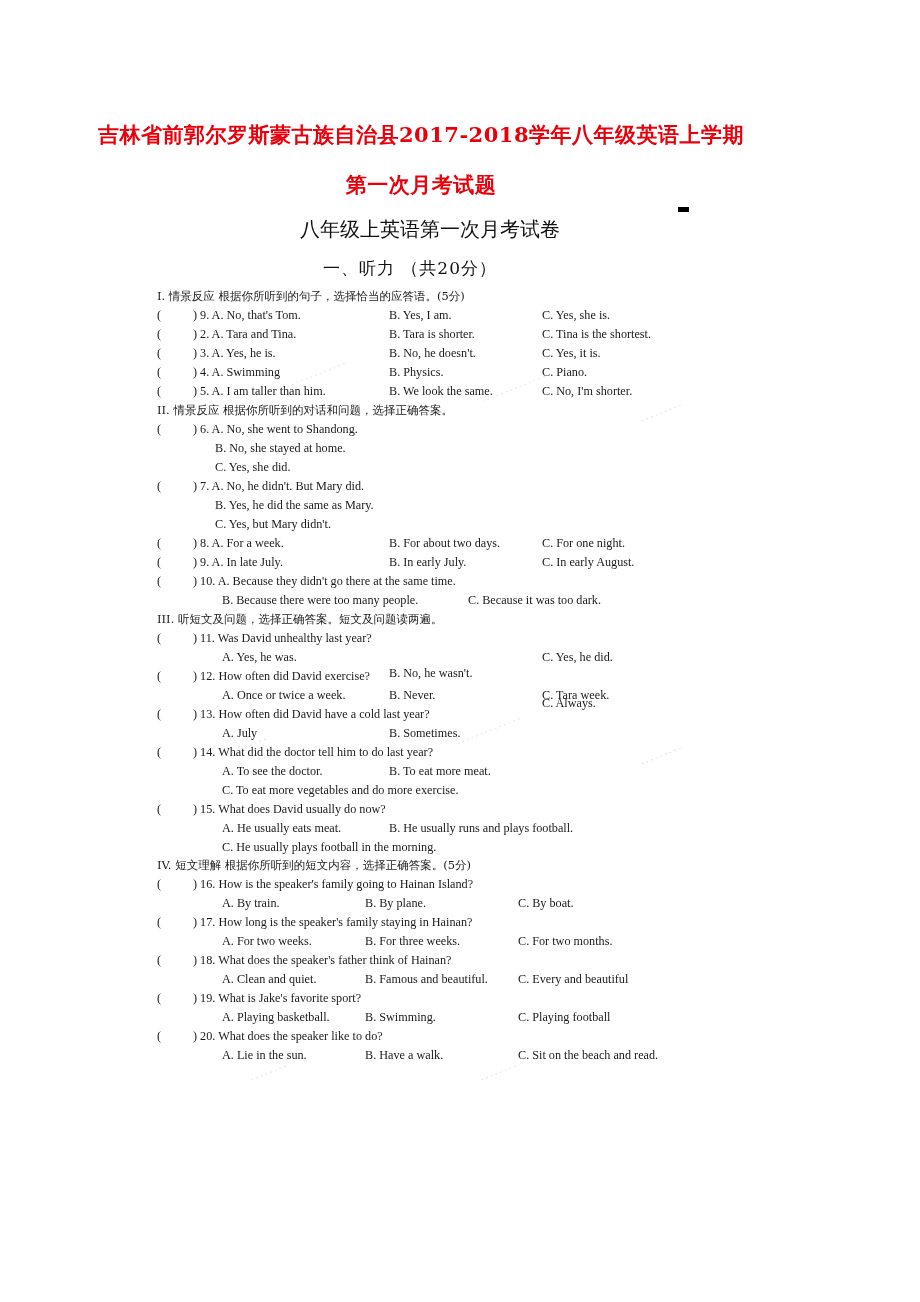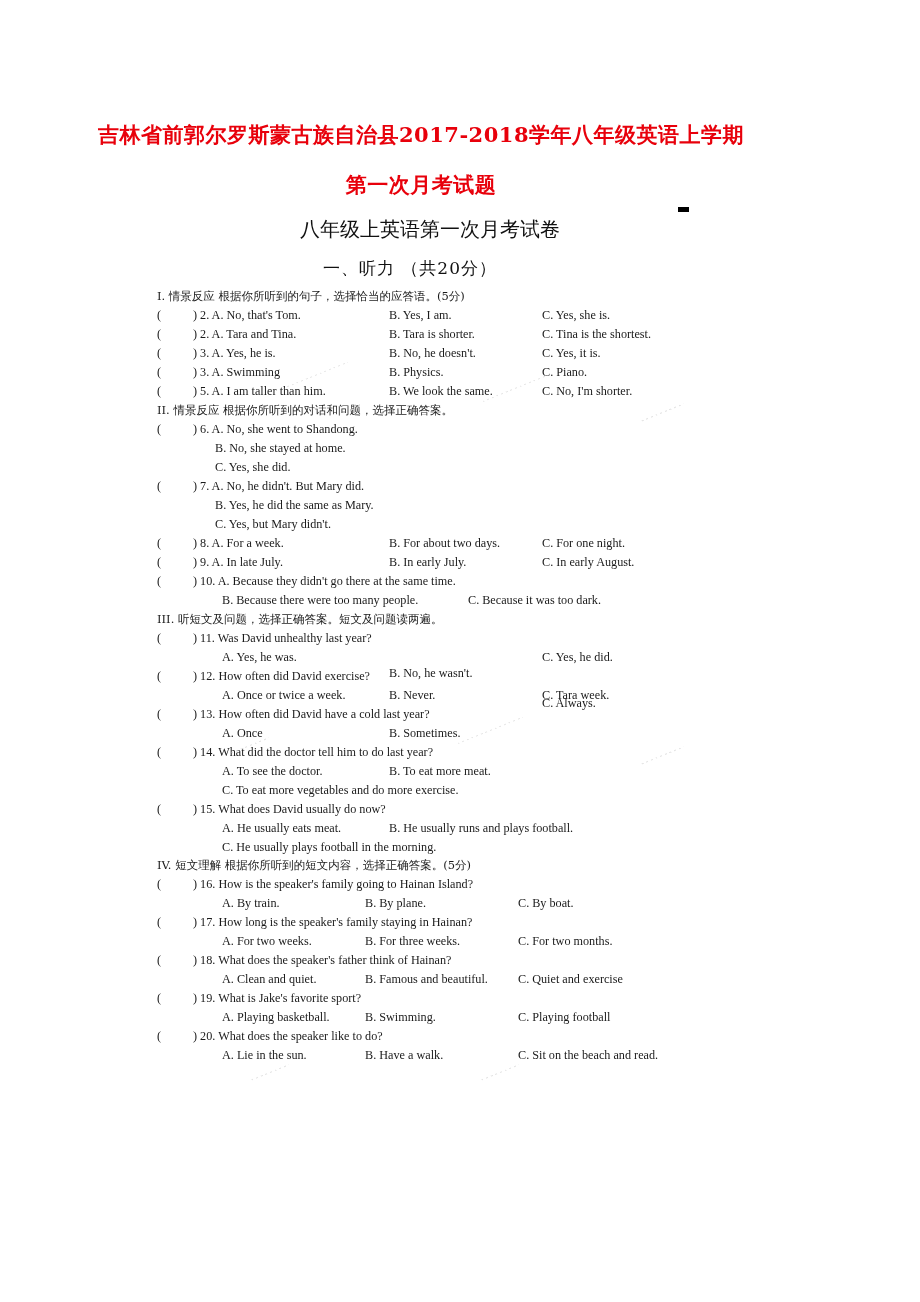--- a/index.html
+++ b/index.html
@@ -101,39 +101,39 @@
 <div class="scan-mark"></div>
 <div class="paper-title">八年级上英语第一次月考试卷</div>
 <div class="section-heading">一、听力 （共20分）</div>
 
 <div class="content">
 
   <div class="line part-head" style="top:289px">I. 情景反应  根据你所听到的句子，选择恰当的应答语。(5分)</div>
 
   <div>
     <span class="line paren" style="top:308px">(</span>
-    <span class="line qnum" style="top:308px">) 2. A. No, that's Tom.</span>
+    <span class="line qnum" style="top:308px">) 9. A. No, that's Tom.</span>
     <span class="line opt" style="top:308px;left:389px">B. Yes, I am.</span>
     <span class="line opt" style="top:308px;left:542px">C. Yes, she is.</span>
   </div>
   <div>
     <span class="line paren" style="top:327px">(</span>
     <span class="line qnum" style="top:327px">) 2. A. Tara and Tina.</span>
     <span class="line opt" style="top:327px;left:389px">B. Tara is shorter.</span>
     <span class="line opt" style="top:327px;left:542px">C. Tina is the shortest.</span>
   </div>
   <div>
     <span class="line paren" style="top:346px">(</span>
     <span class="line qnum" style="top:346px">) 3. A. Yes, he is.</span>
     <span class="line opt" style="top:346px;left:389px">B. No, he doesn't.</span>
     <span class="line opt" style="top:346px;left:542px">C. Yes, it is.</span>
   </div>
   <div>
     <span class="line paren" style="top:365px">(</span>
-    <span class="line qnum" style="top:365px">) 3. A. Swimming</span>
+    <span class="line qnum" style="top:365px">) 4. A. Swimming</span>
     <span class="line opt" style="top:365px;left:389px">B. Physics.</span>
     <span class="line opt" style="top:365px;left:542px">C. Piano.</span>
   </div>
   <div>
     <span class="line paren" style="top:384px">(</span>
     <span class="line qnum" style="top:384px">) 5. A. I am taller than him.</span>
     <span class="line opt" style="top:384px;left:389px">B. We look the same.</span>
     <span class="line opt" style="top:384px;left:542px">C. No, I'm shorter.</span>
   </div>
 
@@ -182,21 +182,21 @@
   <div>
     <span class="line paren" style="top:669px">(</span>
     <span class="line qnum" style="top:669px">) 12. How often did David exercise?</span>
     <span class="line opt" style="top:688px;left:222px">A. Once or twice a week.</span>
     <span class="line opt" style="top:688px;left:389px">B. Never.</span>
     <span class="line opt" style="top:688px;left:542px">C. Tara week.</span>
   </div>
   <div>
     <span class="line paren" style="top:707px">(</span>
     <span class="line qnum" style="top:707px">) 13. How often did David have a cold last year?</span>
-    <span class="line opt" style="top:726px;left:222px">A. Once</span>
+    <span class="line opt" style="top:726px;left:222px">A. July</span>
     <span class="line opt" style="top:726px;left:389px">B. Sometimes.</span>
     <span class="line opt" style="top:696px;left:542px">C. Always.</span>
   </div>
   <div>
     <span class="line paren" style="top:745px">(</span>
     <span class="line qnum" style="top:745px">) 14. What did the doctor tell him to do last year?</span>
     <span class="line opt" style="top:764px;left:222px">A. To see the doctor.</span>
     <span class="line opt" style="top:764px;left:389px">B. To eat more meat.</span>
     <span class="line opt" style="top:783px;left:222px">C. To eat more vegetables and do more exercise.</span>
   </div>
@@ -222,21 +222,21 @@
     <span class="line qnum" style="top:915px">) 17. How long is the speaker's family staying in Hainan?</span>
     <span class="line opt" style="top:934px;left:222px">A. For two weeks.</span>
     <span class="line opt" style="top:934px;left:365px">B. For three weeks.</span>
     <span class="line opt" style="top:934px;left:518px">C. For two months.</span>
   </div>
   <div>
     <span class="line paren" style="top:953px">(</span>
     <span class="line qnum" style="top:953px">) 18. What does the speaker's father think of Hainan?</span>
     <span class="line opt" style="top:972px;left:222px">A. Clean and quiet.</span>
     <span class="line opt" style="top:972px;left:365px">B. Famous and beautiful.</span>
-    <span class="line opt" style="top:972px;left:518px">C. Quiet and exercise</span>
+    <span class="line opt" style="top:972px;left:518px">C. Every and beautiful</span>
   </div>
   <div>
     <span class="line paren" style="top:991px">(</span>
     <span class="line qnum" style="top:991px">) 19. What is Jake's favorite sport?</span>
     <span class="line opt" style="top:1010px;left:222px">A. Playing basketball.</span>
     <span class="line opt" style="top:1010px;left:365px">B. Swimming.</span>
     <span class="line opt" style="top:1010px;left:518px">C. Playing football</span>
   </div>
   <div>
     <span class="line paren" style="top:1029px">(</span>

